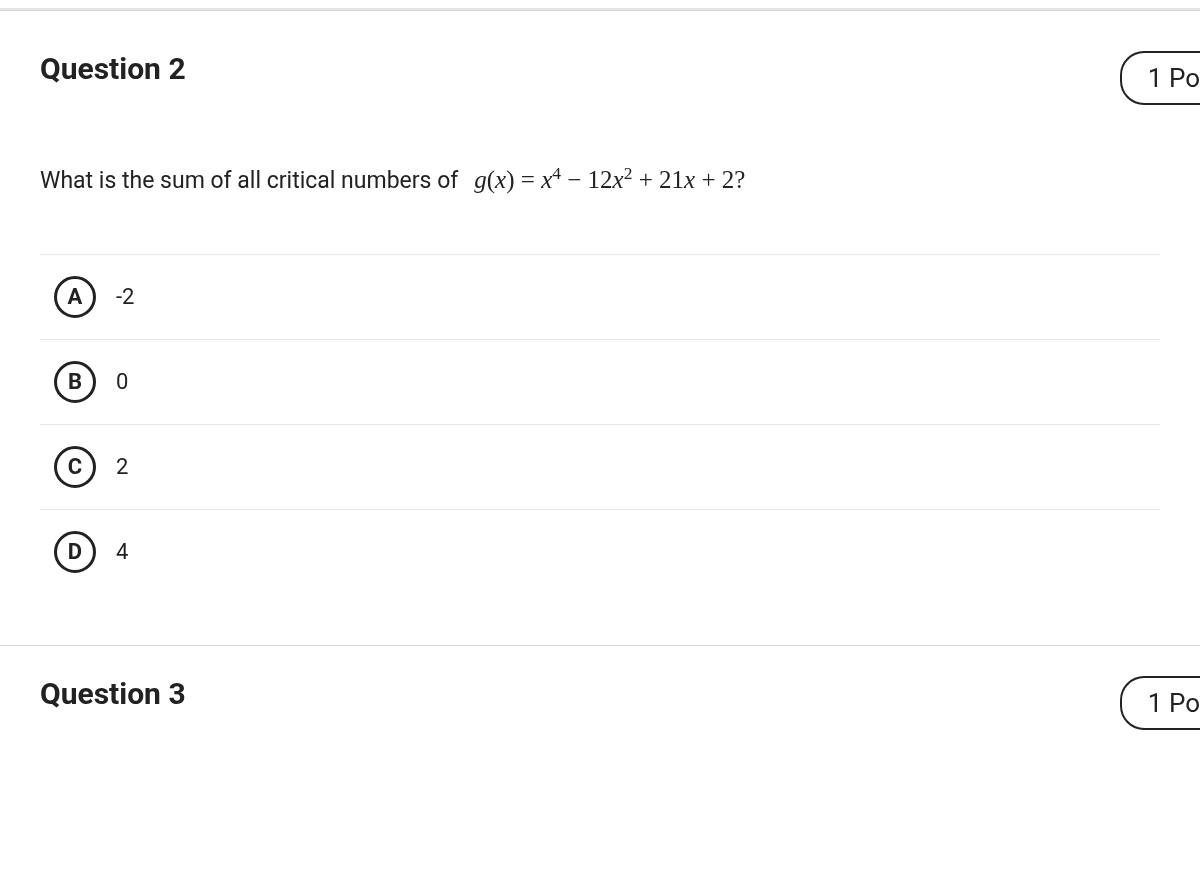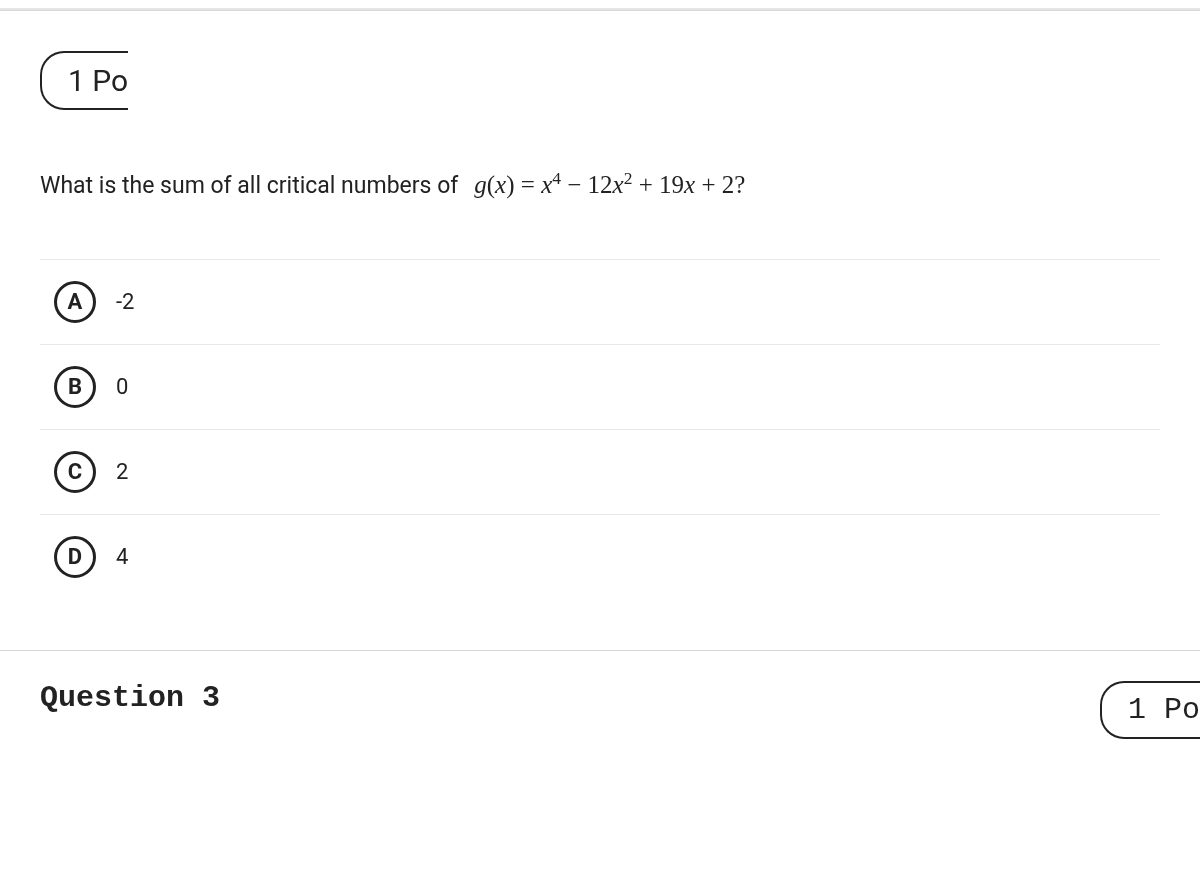--- a/index.html
+++ b/index.html
@@ -38,21 +38,21 @@
     font-weight: 700;
     color: #222;
   }
   .points-badge {
     border: 2px solid #222;
     border-radius: 24px;
     border-right: none;
     border-top-right-radius: 0;
     border-bottom-right-radius: 0;
     padding: 10px 0 10px 26px;
-    font-size: 30px;
+    font-size: 26px;
     font-weight: 400;
     color: #222;
     margin-right: -40px;
     min-width: 72px;
   }
   .question-prompt {
     font-size: 23px;
     color: #222;
     margin-bottom: 55px;
     line-height: 1.5;
@@ -106,42 +106,42 @@
   .choice-text {
     font-size: 22px;
     color: #222;
   }
   .next-question {
     border-top: 1px solid #d8d8d8;
     padding: 30px 40px 0 40px;
     display: flex;
     justify-content: space-between;
     align-items: flex-start;
-    font-family: Liberation Mono, monospace;
   }
   .next-question .question-title {
     font-size: 30px;
     font-weight: 700;
   }
 </style>
 </head>
 <body>
 
 <div class="container">
   <div class="top-divider"></div>
 
   <div class="question-block">
     <div class="question-header">
+      <div class="question-title">Question 2</div>
       <div class="points-badge">1 Po</div>
     </div>
 
     <div class="question-prompt">
       <span>What is the sum of all critical numbers of </span>
       <span class="math">
-        <span>g</span><span class="plain">(</span><span>x</span><span class="plain">)</span><span class="plain"> = </span><span>x</span><sup>4</sup><span class="plain"> − 12</span><span>x</span><sup>2</sup><span class="plain"> + 19</span><span>x</span><span class="plain"> + 2?</span>
+        <span>g</span><span class="plain">(</span><span>x</span><span class="plain">)</span><span class="plain"> = </span><span>x</span><sup>4</sup><span class="plain"> − 12</span><span>x</span><sup>2</sup><span class="plain"> + 21</span><span>x</span><span class="plain"> + 2?</span>
       </span>
     </div>
 
     <div class="choices">
       <div class="choice">
         <div class="choice-letter">A</div>
         <div class="choice-text">-2</div>
       </div>
       <div class="choice">
         <div class="choice-letter">B</div>

